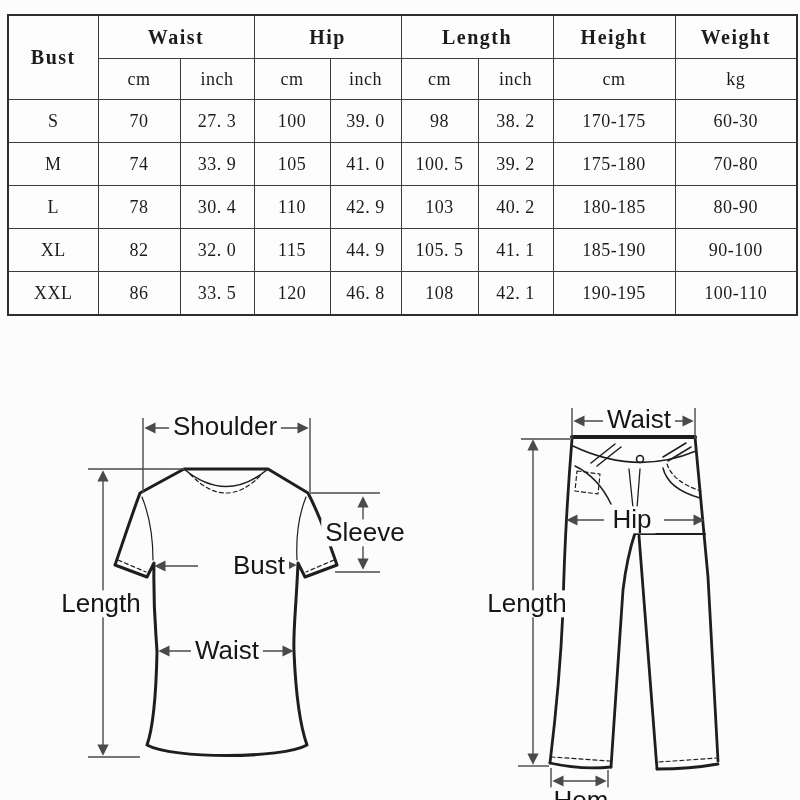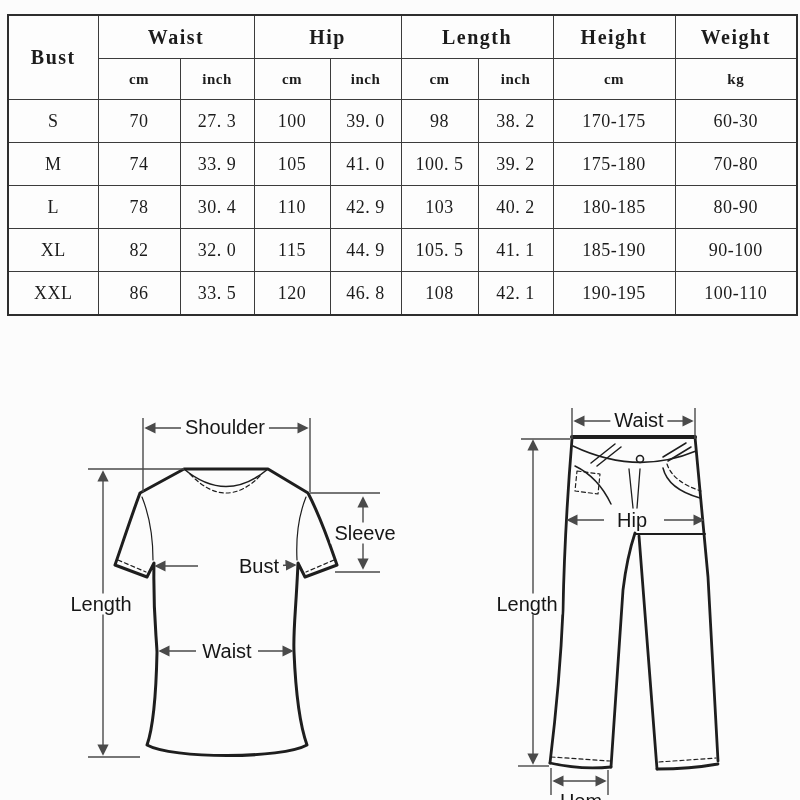--- a/index.html
+++ b/index.html
@@ -11,27 +11,27 @@
   table.size-table{
     position:absolute;left:7px;top:14px;width:789px;
     border-collapse:collapse;table-layout:fixed;
     border:2px solid #2e2e2e;background:#fdfdfd;
   }
   .size-table th,.size-table td{
     border:1px solid #3c3c3c;text-align:center;vertical-align:middle;
     color:#1c1c1c;padding:0;overflow:hidden;
   }
   .size-table th.group{font-size:20px;font-weight:bold;letter-spacing:1.5px;height:42px;}
-  .size-table th.sub{font-size:15px;font-weight:bold;letter-spacing:.5px;height:40px;}
+  .size-table th.sub{font-size:18px;font-weight:normal;letter-spacing:.5px;height:40px;}
   .size-table td{font-size:18px;letter-spacing:.5px;height:42px;}
   
   svg.diagram{position:absolute;left:0;top:0;}
   .dlabel{
     position:absolute;transform:translate(-50%,-50%);
-    font-family:"Liberation Sans",sans-serif;font-size:20px;color:#161616;
+    font-family:"Liberation Sans",sans-serif;font-size:26px;color:#161616;
     background:#fcfcfc;padding:0 4px;white-space:nowrap;line-height:1.05;
   }
 </style>
 </head>
 <body>
 
 <div class="stage">
 
   <table class="size-table">
     <colgroup>

